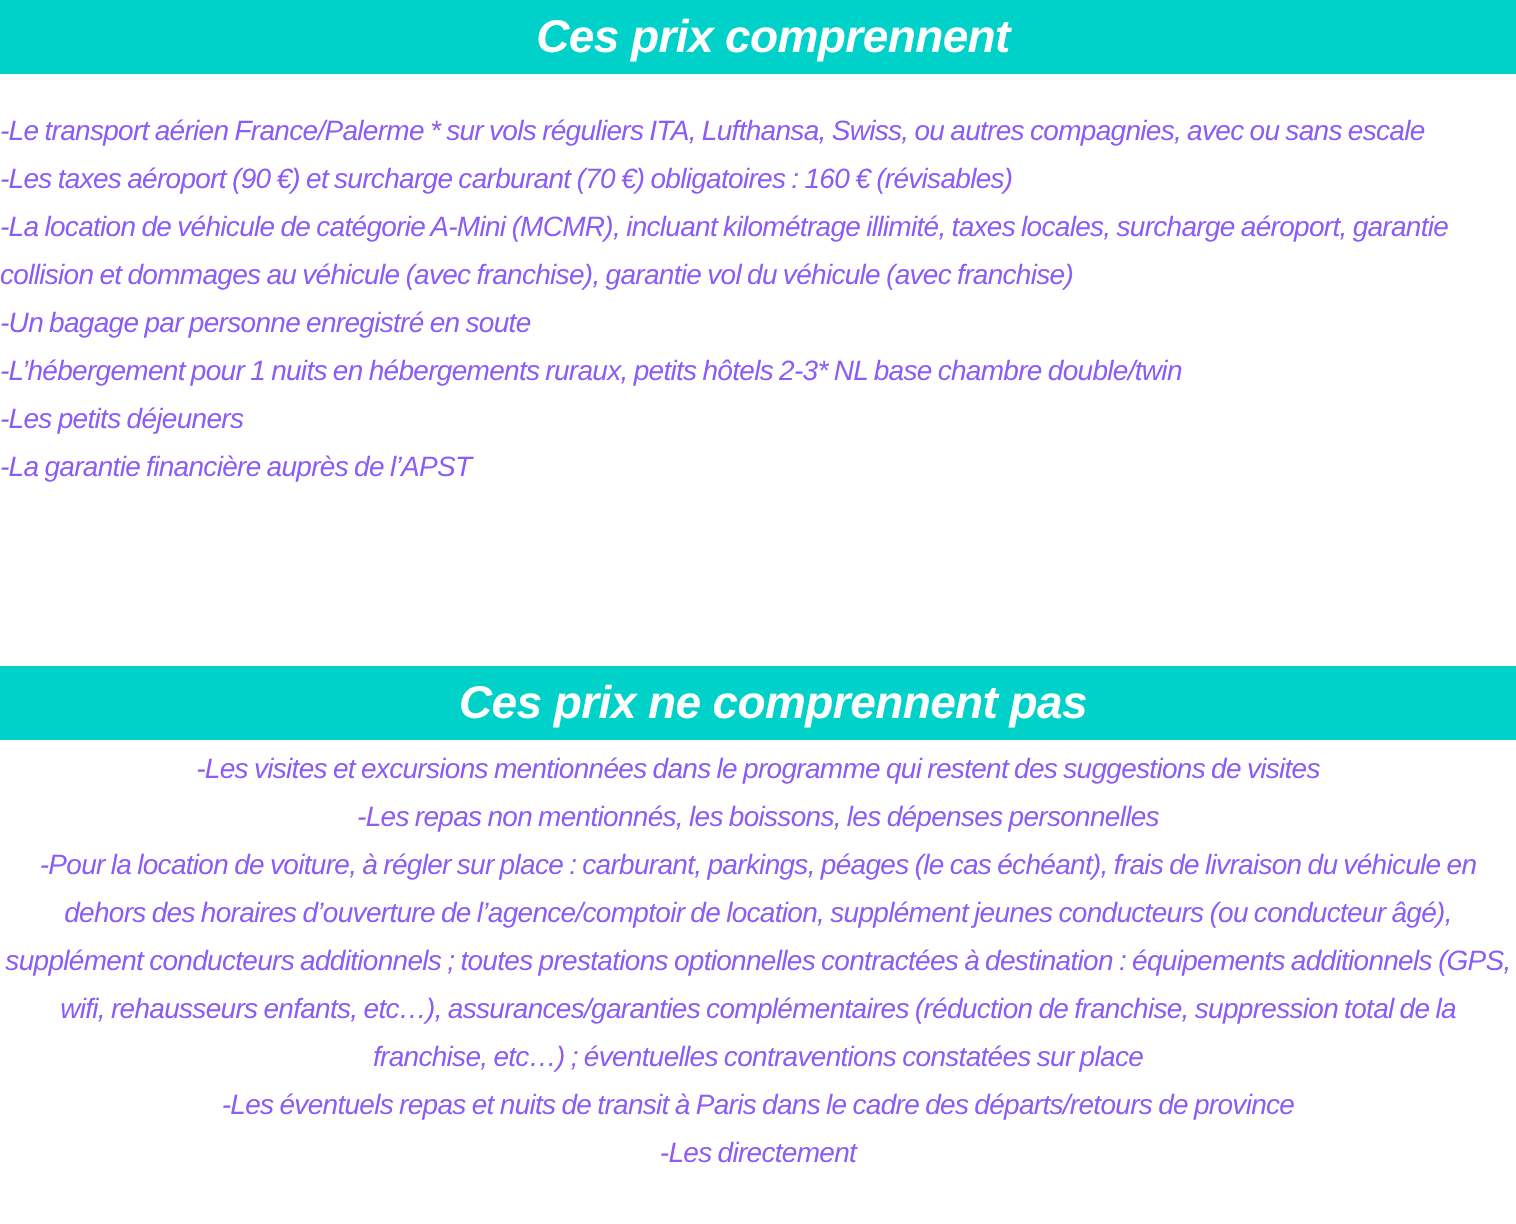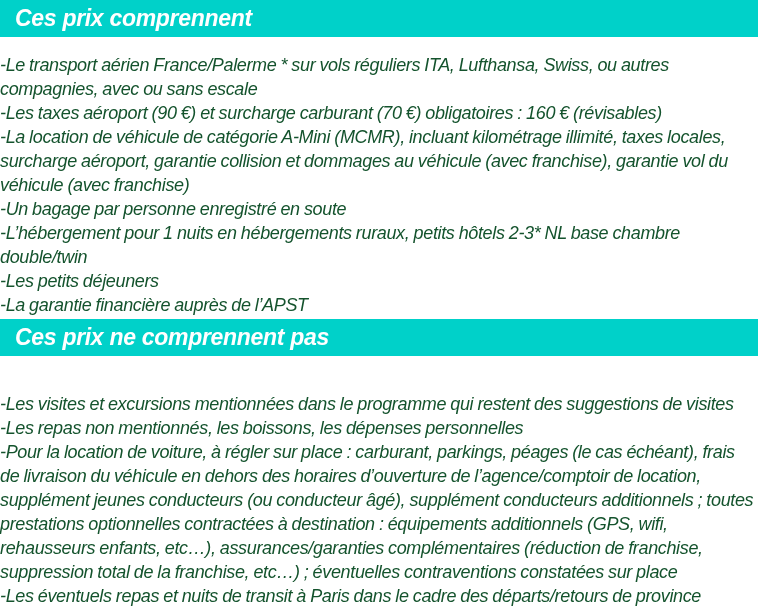--- a/index.html
+++ b/index.html
@@ -1,54 +1,54 @@
 <!DOCTYPE html>
 <html><head>
 <meta charset="utf-8">
 <style>
   html, body { margin:0; padding:0; background:#ffffff; }
   body { width:758px; height:612px; overflow:hidden; position:relative;
          font-family:"Liberation Sans", sans-serif; }
   .section-header {
     position:absolute; left:0; width:758px; height:37px;
     background:#00d1c9; box-sizing:border-box; padding-left:15px;
-    display:flex; align-items:center;
+    display:flex; align-items:center;justify-content:center;
   }
   .section-header h2 {
     margin:0; color:#ffffff; font-style:italic; font-weight:bold;
     font-size:23px; letter-spacing:-0.3px;
     font-family:"Liberation Sans", sans-serif;
   }
   .list {
     position:absolute; left:0; width:758px; margin:0; padding:0; list-style:none;
   }
   .list li {
-    font-style:italic; color:#14532d; font-size:18px; line-height:24px;
+    font-style:italic; color:#8b5cf6; font-size:14px; line-height:24px;
     letter-spacing:-0.35px; word-spacing:-0.5px;
     font-family:"Liberation Sans", sans-serif;
   }
 </style>
 </head>
 <body>
 
 <div class="section-header" style="top:0;">
   <h2>Ces prix comprennent</h2>
 </div>
 <ul class="list" style="top:53px;">
   <li>-Le transport aérien France/Palerme * sur vols réguliers ITA, Lufthansa, Swiss, ou autres compagnies, avec ou sans escale</li>
   <li>-Les taxes aéroport (90 €) et surcharge carburant (70 €) obligatoires : 160 € (révisables)</li>
   <li>-La location de véhicule de catégorie A-Mini (MCMR), incluant kilométrage illimité, taxes locales, surcharge aéroport, garantie collision et dommages au véhicule (avec franchise), garantie vol du véhicule (avec franchise)</li>
   <li>-Un bagage par personne enregistré en soute</li>
   <li>-L’hébergement pour 1 nuits en hébergements ruraux, petits hôtels 2-3* NL base chambre double/twin</li>
   <li>-Les petits déjeuners</li>
   <li>-La garantie financière auprès de l’APST</li>
 </ul>
 
-<div class="section-header" style="top:319px;">
+<div class="section-header" style="top:333px;">
   <h2>Ces prix ne comprennent pas</h2>
 </div>
-<ul class="list" style="top:392px;">
+<ul class="list" style="top:372px;text-align:center;">
   <li>-Les visites et excursions mentionnées dans le programme qui restent des suggestions de visites</li>
   <li>-Les repas non mentionnés, les boissons, les dépenses personnelles</li>
   <li>-Pour la location de voiture, à régler sur place : carburant, parkings, péages (le cas échéant), frais de livraison du véhicule en dehors des horaires d’ouverture de l’agence/comptoir de location, supplément jeunes conducteurs (ou conducteur âgé), supplément conducteurs additionnels ; toutes prestations optionnelles contractées à destination : équipements additionnels (GPS, wifi, rehausseurs enfants, etc…), assurances/garanties complémentaires (réduction de franchise, suppression total de la franchise, etc…) ; éventuelles contraventions constatées sur place</li>
   <li>-Les éventuels repas et nuits de transit à Paris dans le cadre des départs/retours de province</li>
   <li>-Les directement</li>
 </ul>
 
 </body></html>

